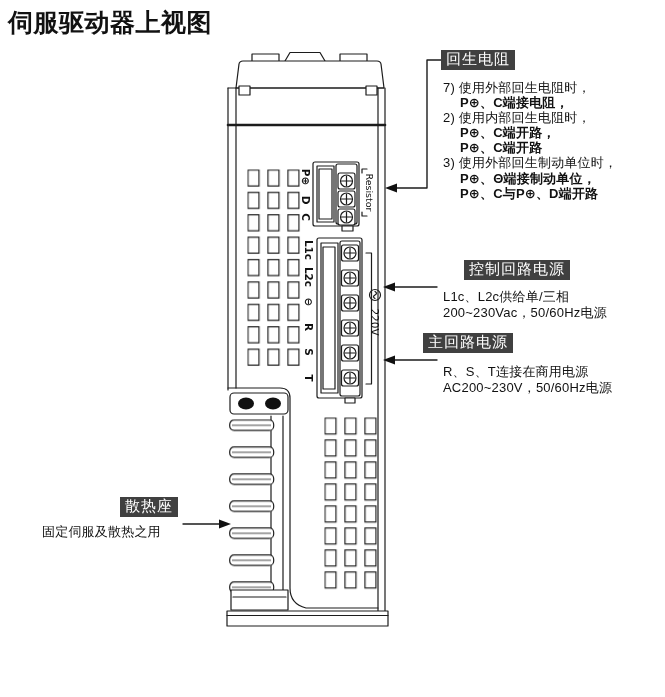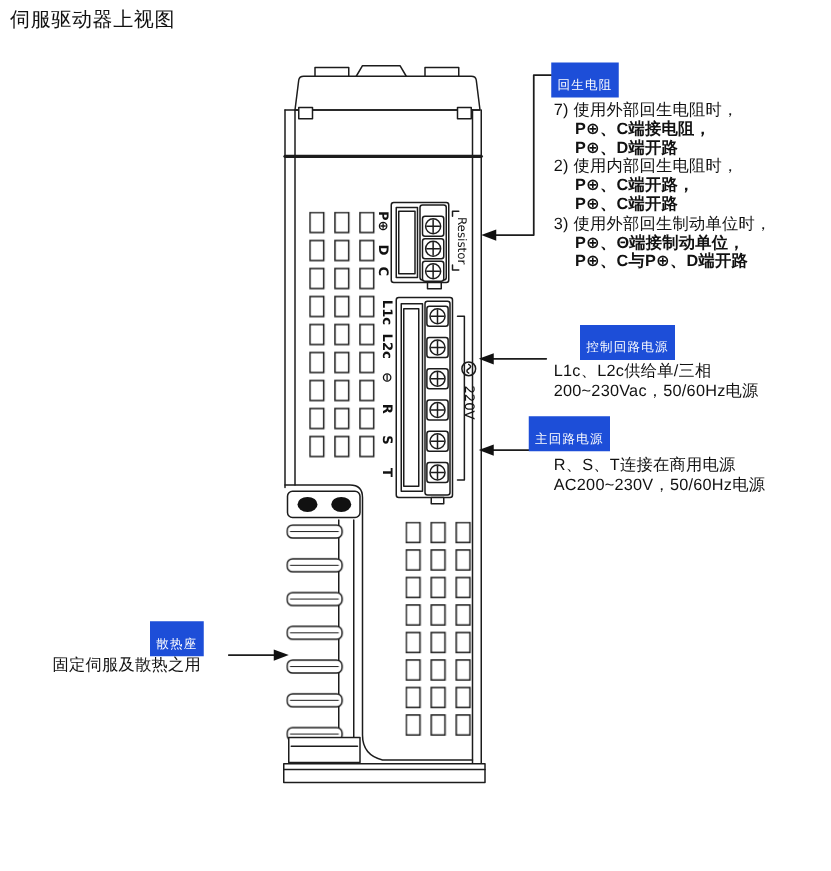--- a/index.html
+++ b/index.html
@@ -1,21 +1,21 @@
 <!DOCTYPE html>
 <html><head>
 <meta charset="utf-8">
 <style>
   html,body{margin:0;padding:0;background:#fff;}
   .page{position:relative;width:665px;height:697px;background:#fff;overflow:hidden;
         font-family:"Liberation Sans","DejaVu Sans",sans-serif;color:#111;}
-  .title{position:absolute;left:8px;top:6px;font-size:16px;font-weight:normal;letter-spacing:.5px;}
+  .title{position:absolute;left:8px;top:6px;font-size:25px;font-weight:bold;letter-spacing:.5px;}
   svg{position:absolute;left:0;top:0;}
-  .hl{display:inline-block;background:#1d4ed8;color:#fff;font-size:10px;line-height:1;
-      padding:14px 5px 4px 5px;letter-spacing:1px;white-space:nowrap;}
+  .hl{display:inline-block;background:#404040;color:#fff;font-size:15px;line-height:1;
+      padding:1px 5px 4px 5px;letter-spacing:1px;white-space:nowrap;}
   .callout{position:absolute;white-space:nowrap;}
   .notes{position:absolute;font-size:13px;line-height:15.1px;letter-spacing:.2px;white-space:nowrap;}
   .notes .l1{padding-left:17px;font-weight:bold;}
   .notes2{position:absolute;font-size:13px;line-height:16px;letter-spacing:.2px;white-space:nowrap;}
   #regen-label{left:441px;top:50px;}   #regen-notes{left:443px;top:80px;}
   #control-label{left:464px;top:260px;} #control-notes{left:443px;top:289px;}
   #main-label{left:423px;top:333px;}   #main-notes{left:443px;top:364px;}
   #heatsink-label{left:120px;top:497px;} #heatsink-notes{left:42px;top:524px;}
   text{font-family:"DejaVu Sans","Liberation Sans",sans-serif;}
 </style>
@@ -172,21 +172,20 @@
       </g>
     </g>
   </svg>
 
   <div class="callout" id="regen-label">
     <span class="hl">回生电阻</span>
   </div>
   <div class="notes" id="regen-notes">
     <div class="l0">7) 使用外部回生电阻时，</div>
     <div class="l1">P⊕、C端接电阻，</div>
-    <div class="l1">P⊕、D端开路</div>
     <div class="l0">2) 使用内部回生电阻时，</div>
     <div class="l1">P⊕、C端开路，</div>
     <div class="l1">P⊕、C端开路</div>
     <div class="l0">3) 使用外部回生制动单位时，</div>
     <div class="l1">P⊕、Θ端接制动单位，</div>
     <div class="l1">P⊕、C与P⊕、D端开路</div>
   </div>
 
   <div class="callout" id="control-label">
     <span class="hl">控制回路电源</span>

